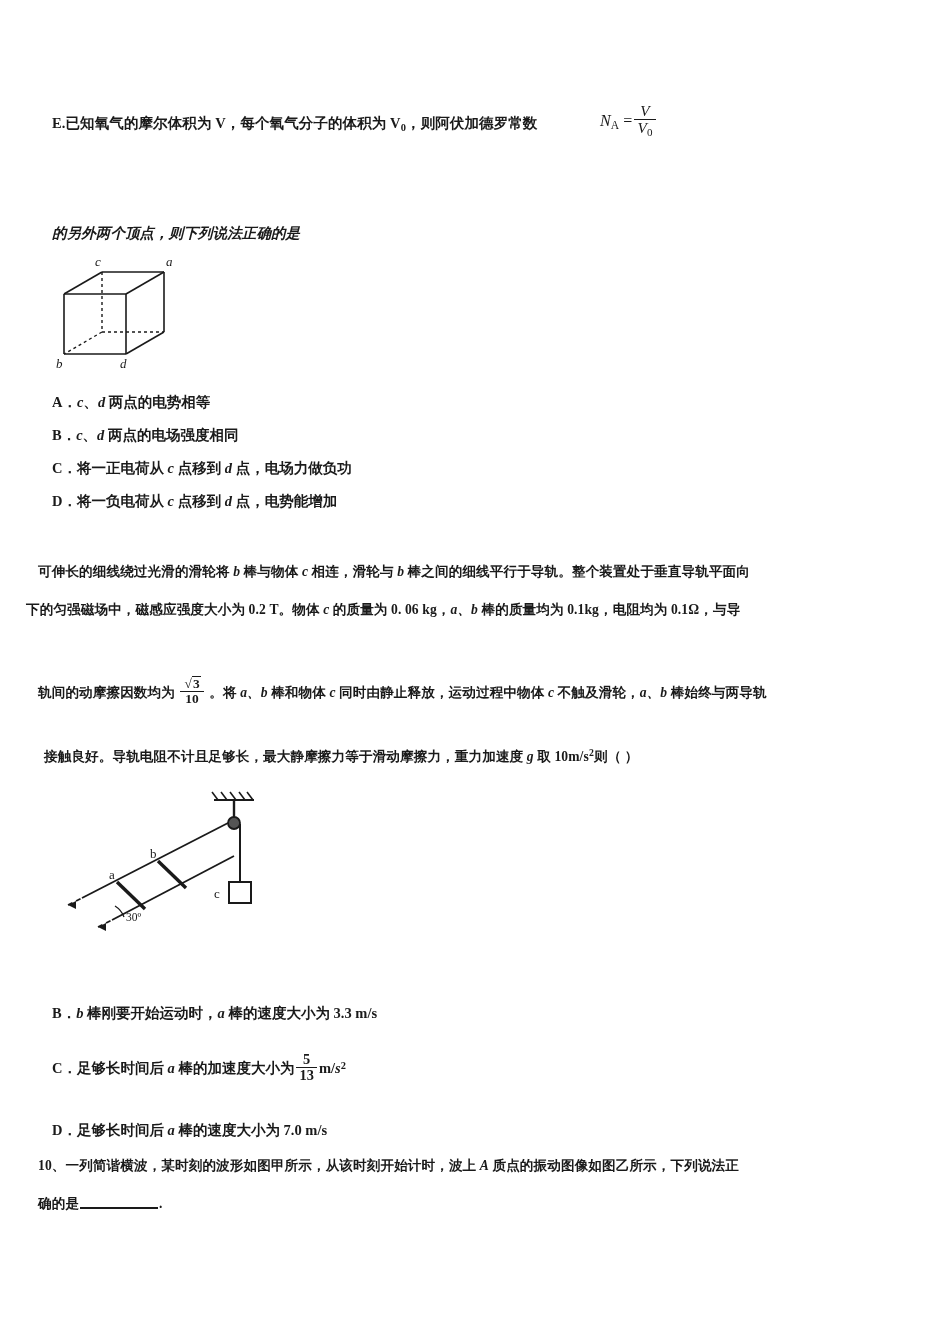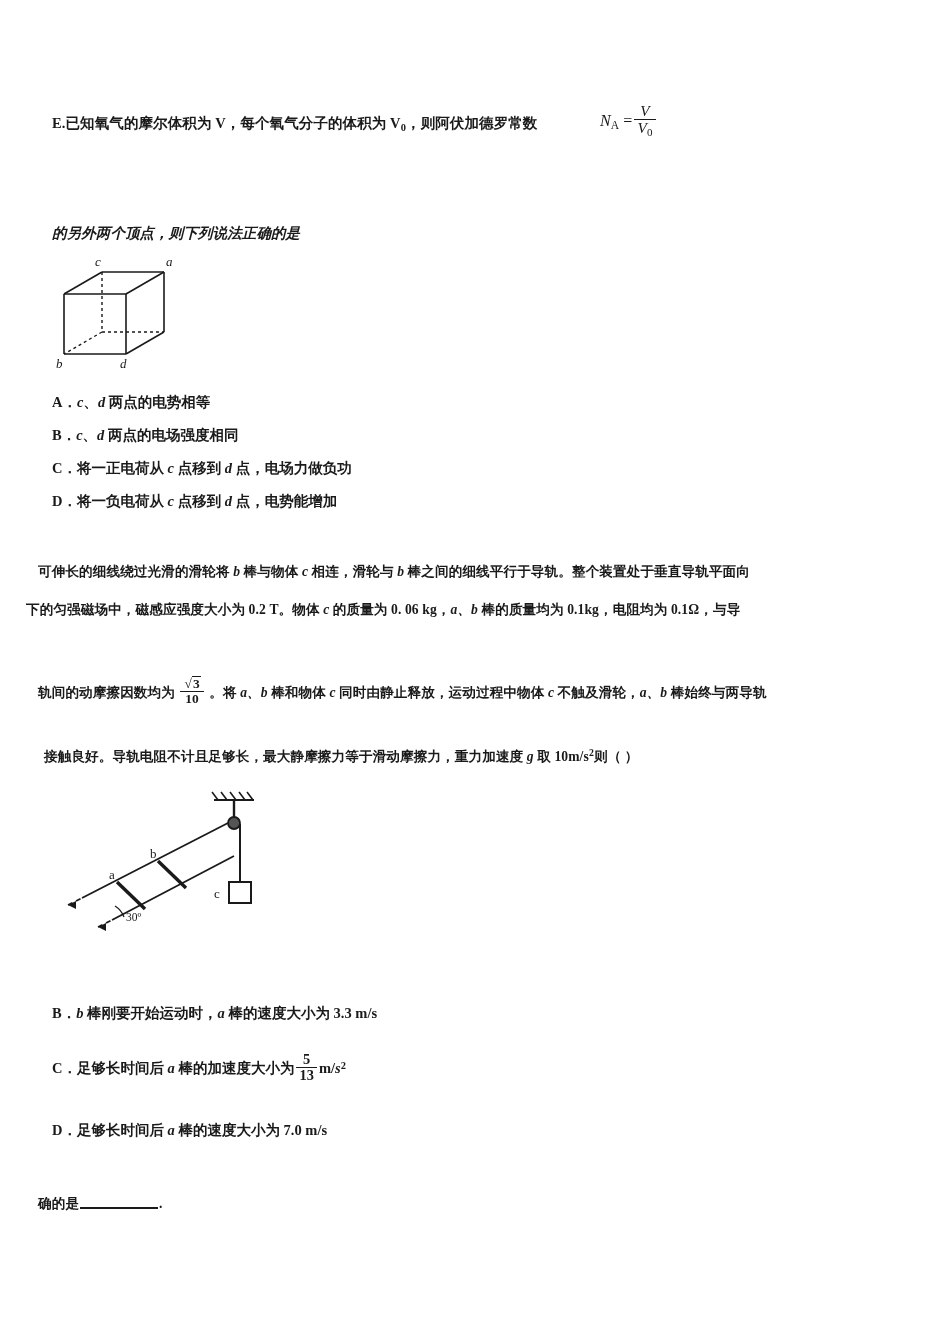--- a/index.html
+++ b/index.html
@@ -207,17 +207,20 @@
   <div class="opt-text" style="left:52px; top:1004px;">
     <span>B．</span><i>b</i><span> 棒刚要开始运动时，</span><i>a</i><span> 棒的速度大小为 3.3 m/s</span>
   </div>
   <div class="opt-text" style="left:52px; top:1052px;">
     <span>C．</span><span>足够长时间后 </span><i>a</i><span> 棒的加速度大小为</span><span class="frac upright" style="font-size:15px;"><span class="num">5</span><span class="den">13</span></span><span style="font-style:normal;">m</span><span>/</span><span style="font-style:italic;">s</span><span class="sup">2</span>
   </div>
   <div class="opt-text" style="left:52px; top:1121px;">
     <span>D．</span><span>足够长时间后 </span><i>a</i><span> 棒的速度大小为 7.0 m/s</span>
   </div>
 
+  <div class="body-text" style="left:38px; top:1159px; font-size:13.6px;">
+    <span>10、一列简谐横波，某时刻的波形如图甲所示，从该时刻开始计时，波上 </span><i>A</i><span> 质点的振动图像如图乙所示，下列说法正</span>
+  </div>
   <div class="body-text" style="left:38px; top:1196px; font-size:13.6px;">
     <span>确的是</span><span class="blank-line"></span><span>.</span>
   </div>
 
 </div>
 
 </body></html>

